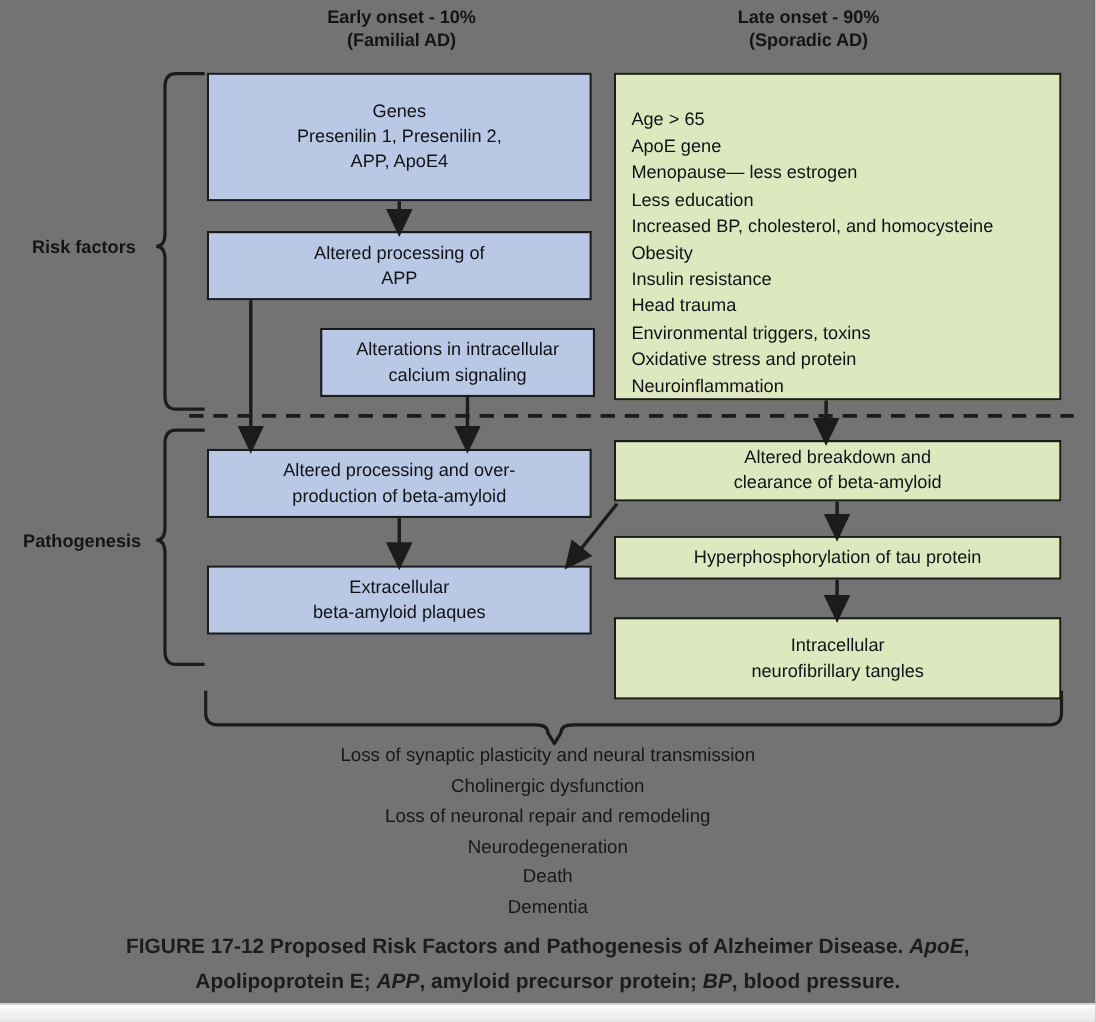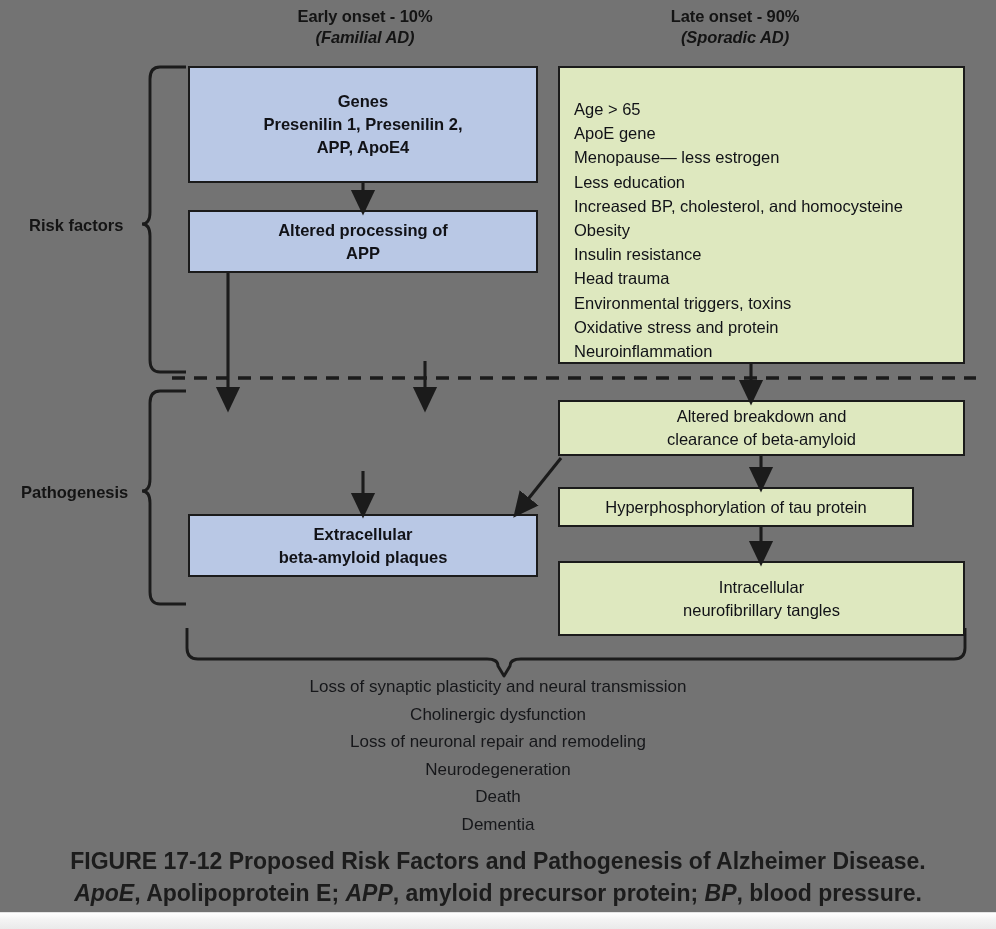--- a/index.html
+++ b/index.html
@@ -20,36 +20,36 @@
     position: absolute;
     text-align: center;
     font-weight: bold;
     font-size: 16.5px;
     color: #141414;
     line-height: 21px;
     letter-spacing: -0.1px;
   }
   #hdr-early { left: 240px; top: 6px; width: 250px; }
   #hdr-late  { left: 610px; top: 6px; width: 250px; }
-  .col-header .l2 { display: block; font-style: italic; }
+  .col-header .l2 { display: block; }
 
   
   .fbox {
     position: absolute;
     border: 2.2px solid #1b1b1b;
     display: flex;
     align-items: center;
     justify-content: center;
     text-align: center;
     font-size: 16.5px;
     line-height: 23px;
     color: #111217;
     padding: 4px 8px;
   }
-  .fbox.blue  { background: #b9c8e5; font-weight: bold; }
+  .fbox.blue  { background: #b9c8e5; }
   .fbox.green { background: #dee8bf; }
   .fbox .txt { display: block; width: 100%; white-space: pre-line; }
 
   
   #box-genes        { left: 188px; top: 66px;  width: 350px; height: 117px; }
   #box-app          { left: 188px; top: 210px; width: 350px; height: 63px;  }
   #box-calcium      { left: 291px; top: 298px; width: 250px; height: 63px;  }
 
   
   #box-risklist {
@@ -64,21 +64,21 @@
     line-height: 24.2px;
     color: #111217;
     white-space: pre;
   }
 
   
   #box-overprod     { left: 188px; top: 408px; width: 350px; height: 63px; }
   #box-plaques      { left: 188px; top: 514px; width: 350px; height: 63px; align-items: center; }
   
   #box-breakdown    { left: 558px; top: 400px; width: 407px; height: 56px; }
-  #box-hyperphos    { left: 558px; top: 487px; width: 356px; height: 40px; }
+  #box-hyperphos    { left: 558px; top: 487px; width: 407px; height: 40px; }
   #box-tangles      { left: 558px; top: 561px; width: 407px; height: 75px; }
 
   
   .brace-label {
     position: absolute;
     font-weight: bold;
     font-size: 16.5px;
     color: #141414;
     white-space: nowrap;
   }
@@ -97,21 +97,21 @@
     line-height: 27.5px;
     color: #16171a;
   }
 
   
   #caption {
     position: absolute;
     left: 46px; top: 845px; width: 904px;
     text-align: center;
     font-weight: bold;
-    font-size: 23px;
+    font-size: 19px;
     line-height: 32px;
     color: #1c1c1c;
   }
   #caption i { font-style: italic; }
 
   
   #bottom-strip {
     position: absolute;
     left: 0; top: 912px; width: 996px; height: 17px;
     background: linear-gradient(180deg, #ffffff 0%, #f3f3f3 45%, #eaeaea 100%);
@@ -143,38 +143,46 @@
   <div class="brace-label" id="lbl-path">Pathogenesis</div>
 
   <div class="fbox blue" id="box-genes">
     <span class="txt">Genes
 Presenilin 1, Presenilin 2,
 APP,  ApoE4</span>
   </div>
   <div class="fbox blue" id="box-app">
     <span class="txt">Altered processing of
 APP</span>
+  </div>
+  <div class="fbox blue" id="box-calcium">
+    <span class="txt">Alterations in intracellular
+calcium signaling</span>
   </div>
 
   <div class="fbox green" id="box-risklist">
     <div id="risk-lines">
         <span class="rf-line">Age &gt; 65</span>
         <span class="rf-line">ApoE gene</span>
         <span class="rf-line">Menopause— less estrogen</span>
         <span class="rf-line">Less education</span>
         <span class="rf-line">Increased BP, cholesterol, and homocysteine</span>
         <span class="rf-line">Obesity</span>
         <span class="rf-line">Insulin resistance</span>
         <span class="rf-line">Head trauma</span>
         <span class="rf-line">Environmental triggers, toxins</span>
         <span class="rf-line">Oxidative stress and protein</span>
         <span class="rf-line">Neuroinflammation</span>
       </div>
   </div>
 
+  <div class="fbox blue" id="box-overprod">
+    <span class="txt">Altered processing and over-
+production of beta-amyloid</span>
+  </div>
   <div class="fbox blue" id="box-plaques">
     <span class="txt">Extracellular
 beta-amyloid plaques</span>
   </div>
   <div class="fbox green" id="box-breakdown">
     <span class="txt">Altered breakdown and
 clearance of beta-amyloid</span>
   </div>
   <div class="fbox green" id="box-hyperphos">
     <span class="txt">Hyperphosphorylation of tau protein</span>

